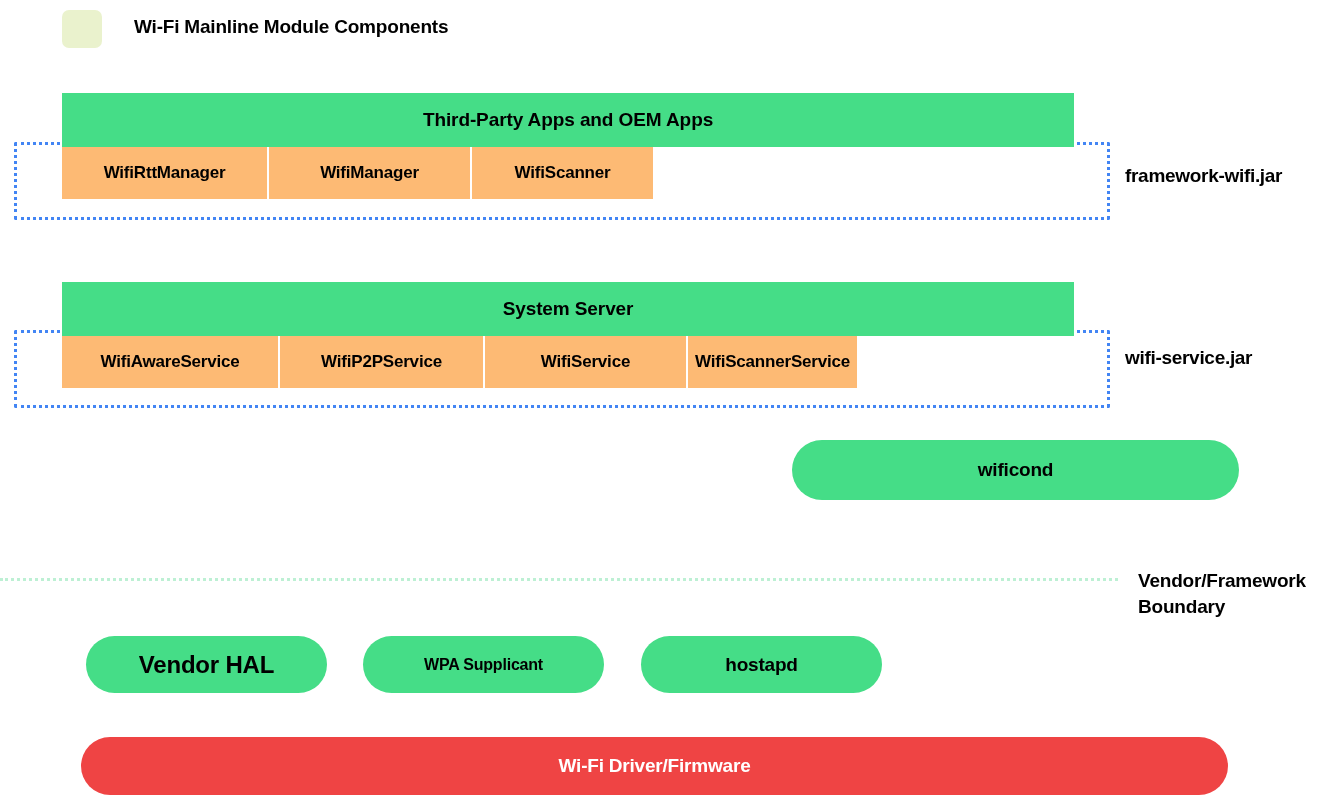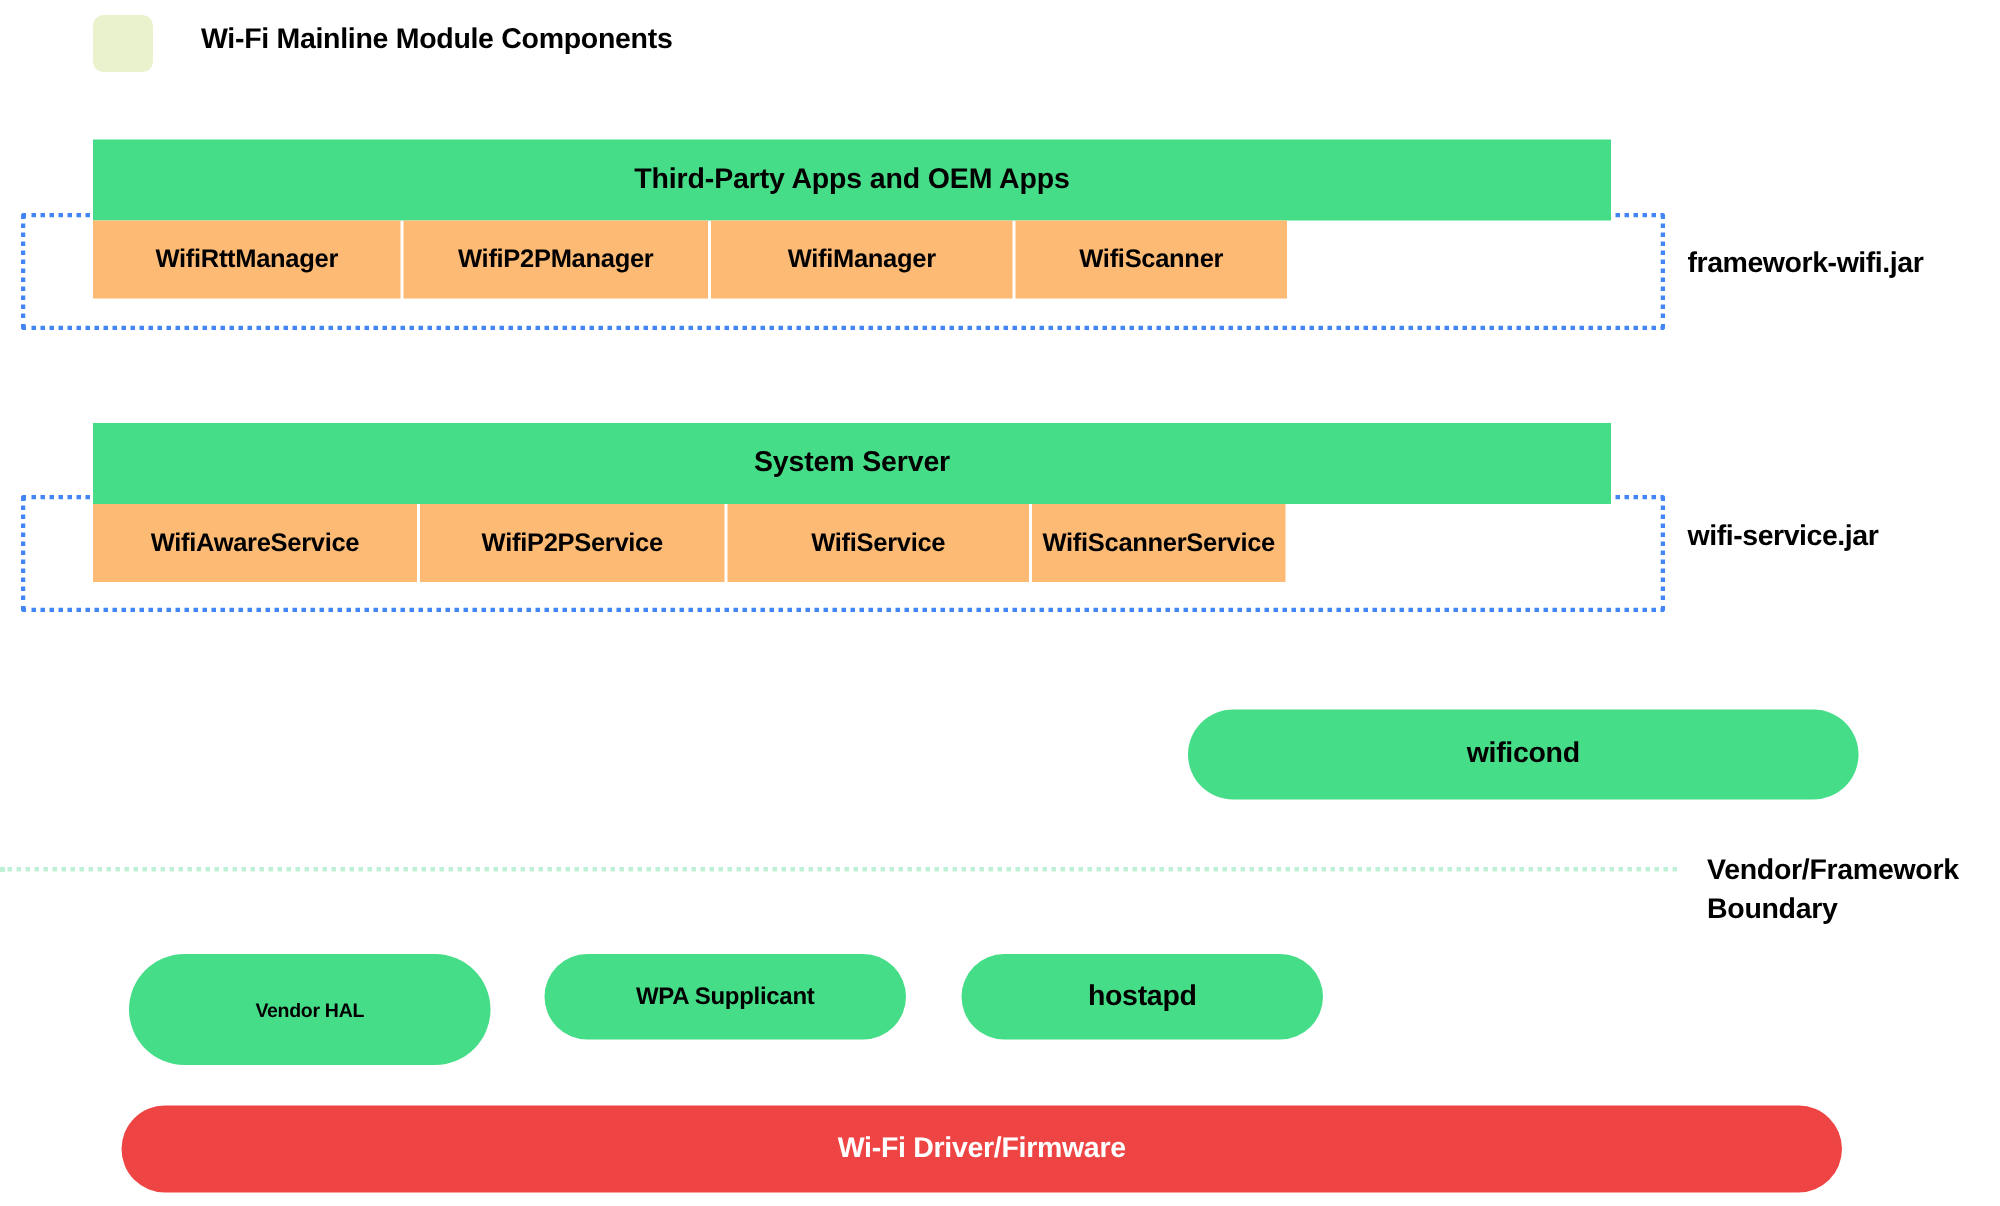--- a/index.html
+++ b/index.html
@@ -91,56 +91,55 @@
     align-items: center;
     justify-content: center;
     border-radius: 999px;
     font-weight: bold;
     letter-spacing: -0.2px;
     text-align: center;
   }
   .pill-green { background: #45dd87; color: #000; }
   .pill-blue  { background: #ef4444; color: #ffffff; }
 
-  #wificond-pill { left: 792px; top: 473px; width: 447px; height: 60px; font-size: 19px; }
+  #wificond-pill { left: 792px; top: 440px; width: 447px; height: 60px; font-size: 19px; }
 
   
   #vendor-boundary-line {
     left: 0px; top: 578px; width: 1118px; height: 0;
     border-top: 3px dotted #bdf0d4;
   }
   #vendor-boundary-label {
     left: 1138px; top: 568px;
     font-size: 19px;
     font-weight: bold;
     line-height: 26px;
     width: 200px;
     letter-spacing: -0.2px;
   }
 
   
-  #vendor-hal-pill      { left: 86px;  top: 636px; width: 241px; height: 74px; font-size: 13px; }
+  #vendor-hal-pill      { left: 86px;  top: 636px; width: 241px; height: 57px; font-size: 24px; }
   #wpa-supplicant-pill  { left: 363px; top: 636px; width: 241px; height: 57px; font-size: 16px; }
   #hostapd-pill         { left: 641px; top: 636px; width: 241px; height: 57px; font-size: 19px; }
 
   #wifi-driver-pill { left: 81px; top: 737px; width: 1147px; height: 58px; font-size: 19px; }
 </style>
 </head>
 <body>
 
 <div class="abs" id="legend-swatch"></div>
 <div class="abs" id="legend-label">Wi-Fi Mainline Module Components</div>
 
 <div class="abs group-dotted" id="framework-dotted-box"></div>
 
 <div class="abs group-header" id="framework-header">Third-Party Apps and OEM Apps</div>
 
 <div class="abs cell-row" id="framework-cells">
   <div class="cell" style="width:205px">WifiRttManager</div>
-  <div class="cell" style="width:203px">WifiP2PManager</div>
   <div class="cell" style="width:201px">WifiManager</div>
   <div class="cell" style="width:181px">WifiScanner</div>
 </div>
 
 <div class="abs jar-label" id="framework-jar-label">framework-wifi.jar</div>
 
 <div class="abs group-dotted" id="service-dotted-box"></div>
 
 <div class="abs group-header" id="service-header">System Server</div>
 

